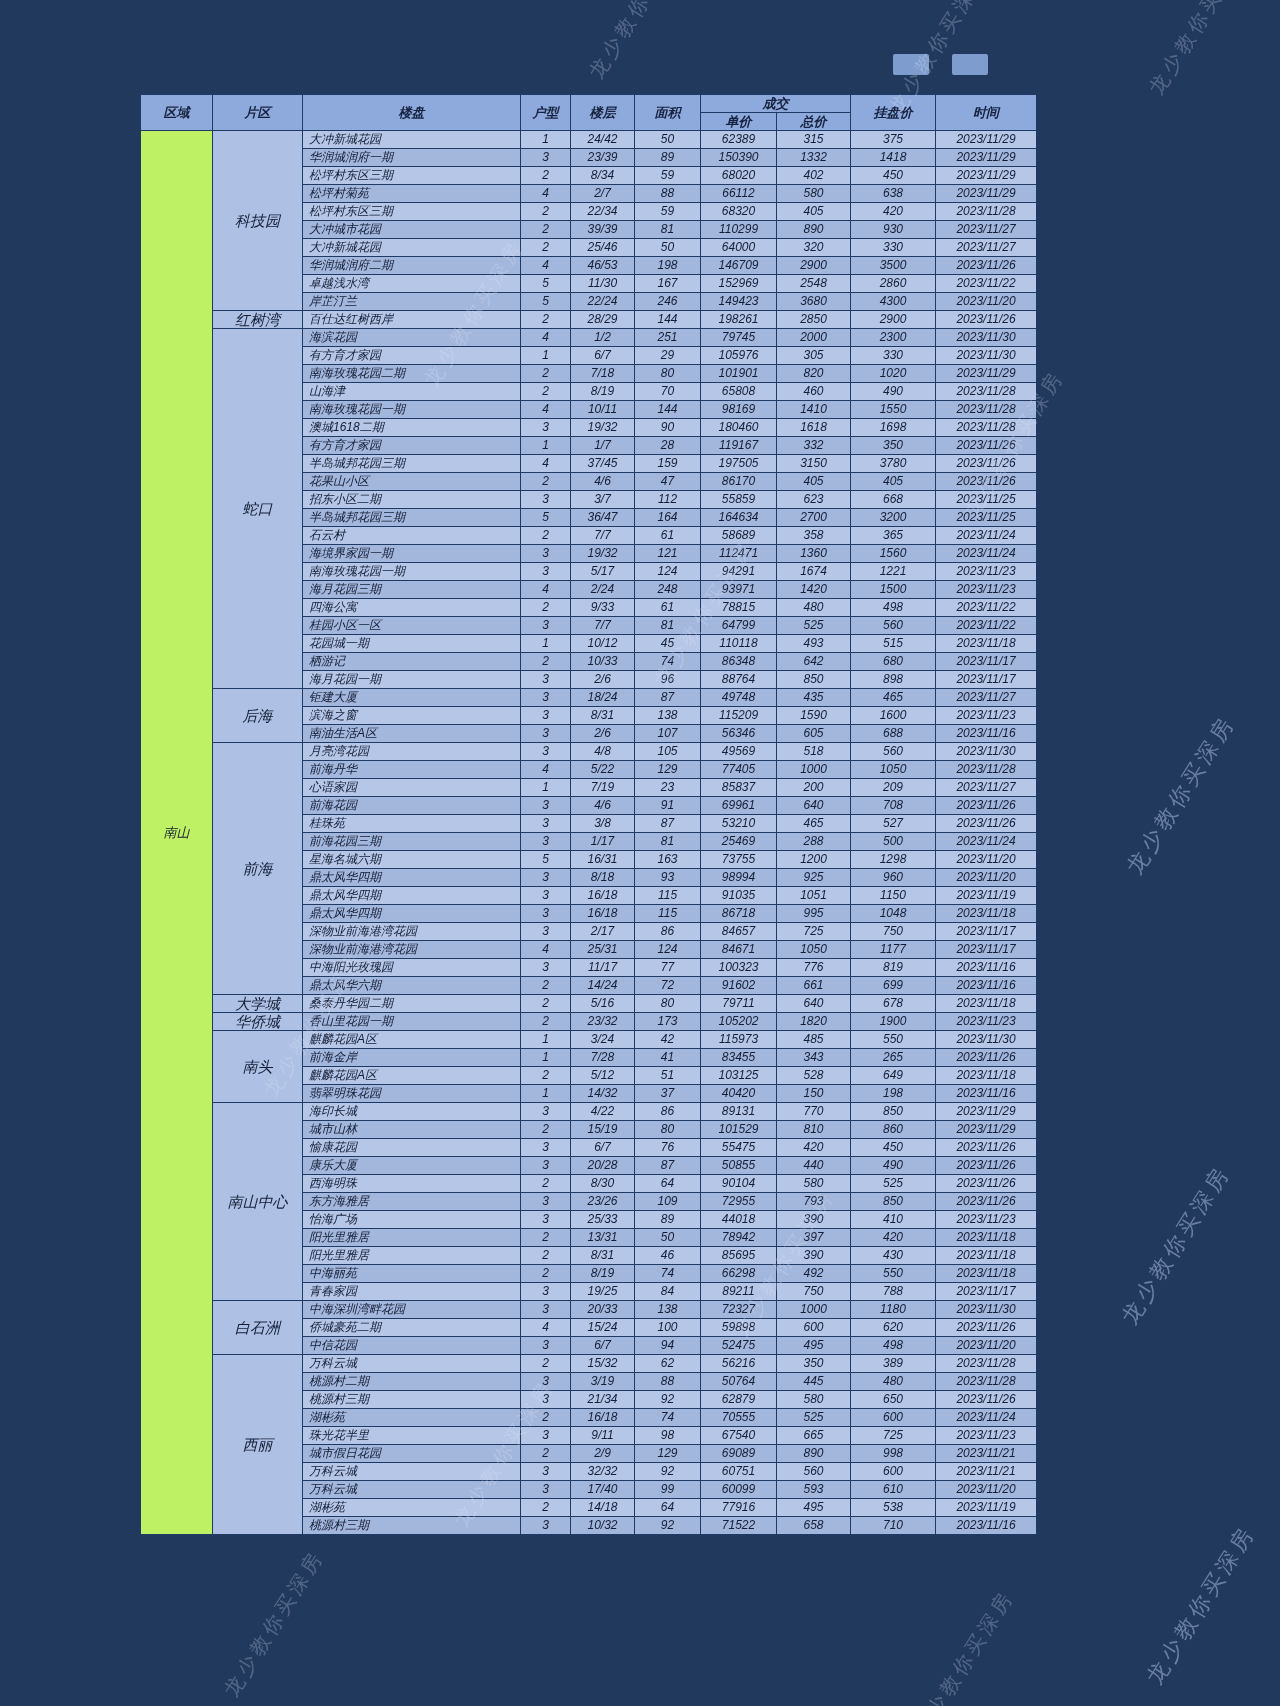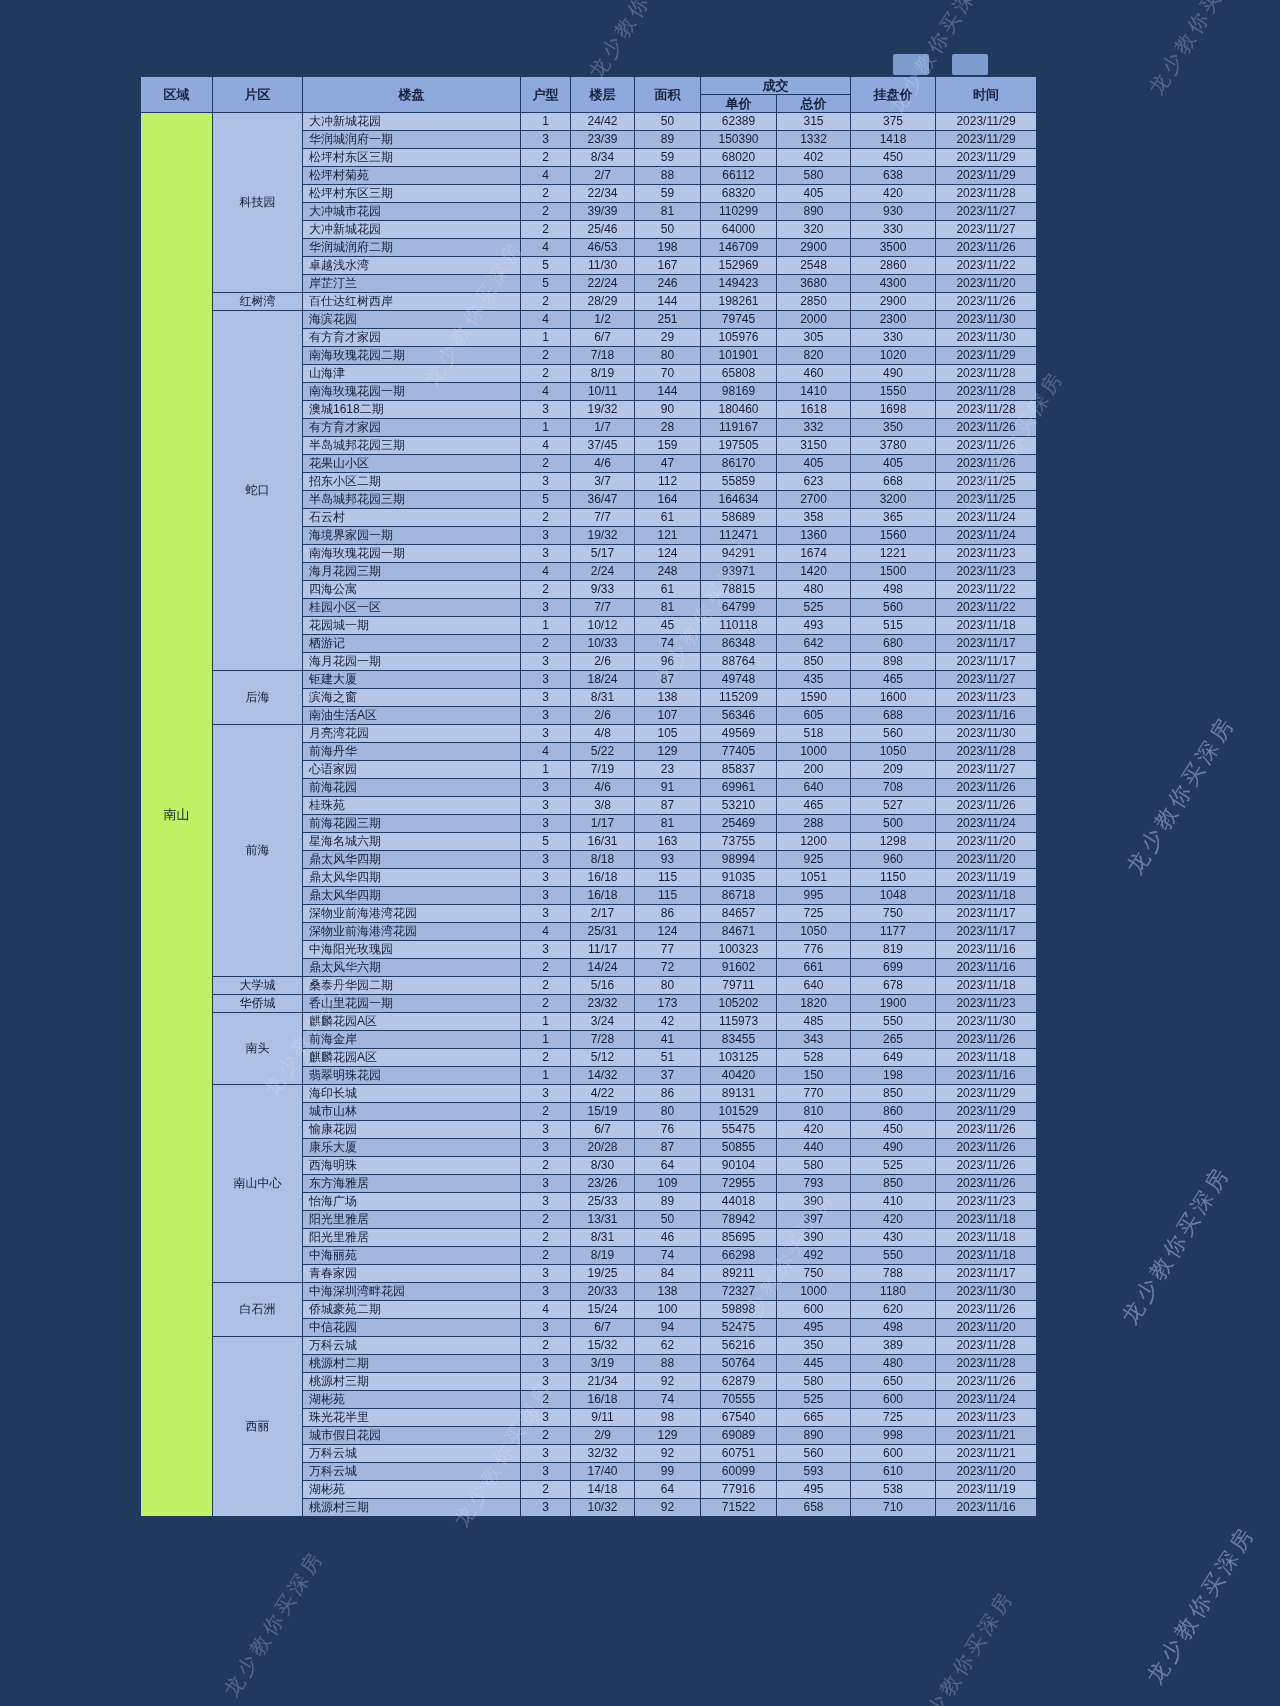--- a/index.html
+++ b/index.html
@@ -16,42 +16,42 @@
     font-size:38px;font-weight:bold;letter-spacing:2px;
     z-index:2;
   }
   .deco-box{
     position:absolute;width:36px;height:21px;
     background:#7e9ccd;border-radius:2px;z-index:2;
   }
   .deco-box.b1{left:893px;top:54px;}
   .deco-box.b2{left:952px;top:54px;}
   .table-wrap{
-    position:absolute;left:140px;top:76px;width:896px;z-index:1;
+    position:absolute;left:140px;top:94px;width:896px;z-index:1;font-style:italic;
   }
   table{
     border-collapse:collapse;width:896px;table-layout:fixed;
   }
   th,td{
     border:1px solid #203a66;
     color:#141e36;
     font-size:12px;line-height:17px;height:17px;
     padding:0 3px;
     overflow:hidden;white-space:nowrap;
     text-align:center;vertical-align:middle;
   }
   thead th{
     background:#8ea9db;
     font-weight:bold;font-size:13px;color:#16223f;
   }
   tr.even td{background:#b6c6e7;}
   tr.odd td{background:#a3b6dc;}
   td.estate-cell{text-align:left;padding-left:6px;}
   tr td.region-cell{background:#bef264;font-size:13px;}
-  tr td.area-cell{background:#aec0e3;font-size:12px;margin-left:17px;}
+  tr td.area-cell{background:#aec0e3;font-size:15px;margin-left:17px;}
   .wm{
     position:absolute;z-index:5;
     color:rgba(224,233,249,0.26);
     font-size:20px;letter-spacing:4px;white-space:nowrap;
     transform:rotate(-58deg);transform-origin:center;
     pointer-events:none;
   }
   .wm.strong{color:rgba(150,170,205,0.62);font-size:22px;}
 </style>
 </head>

